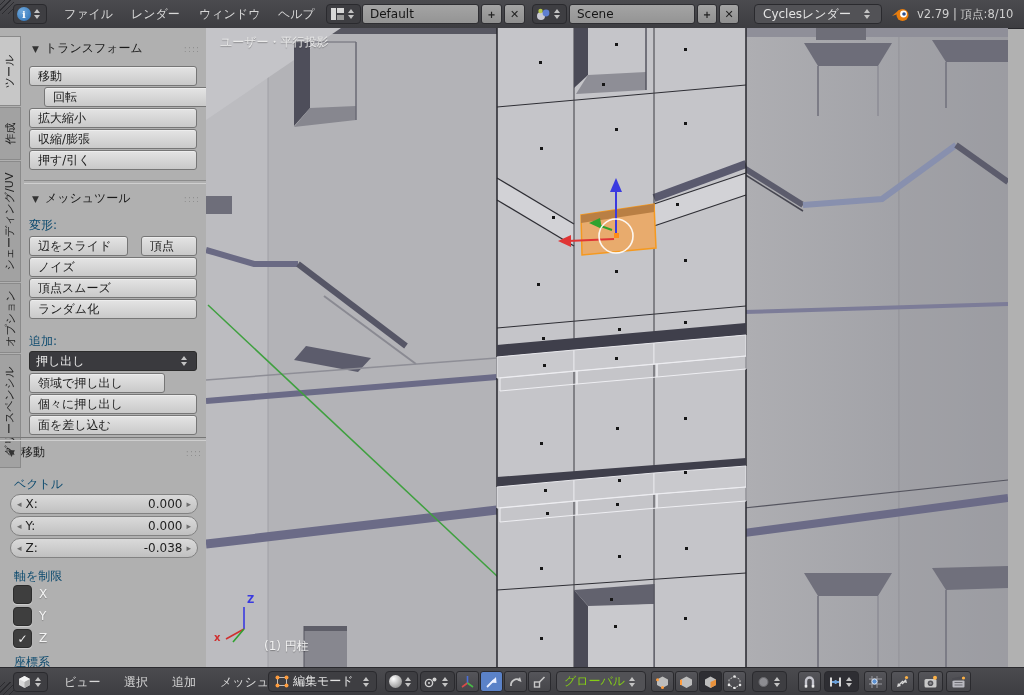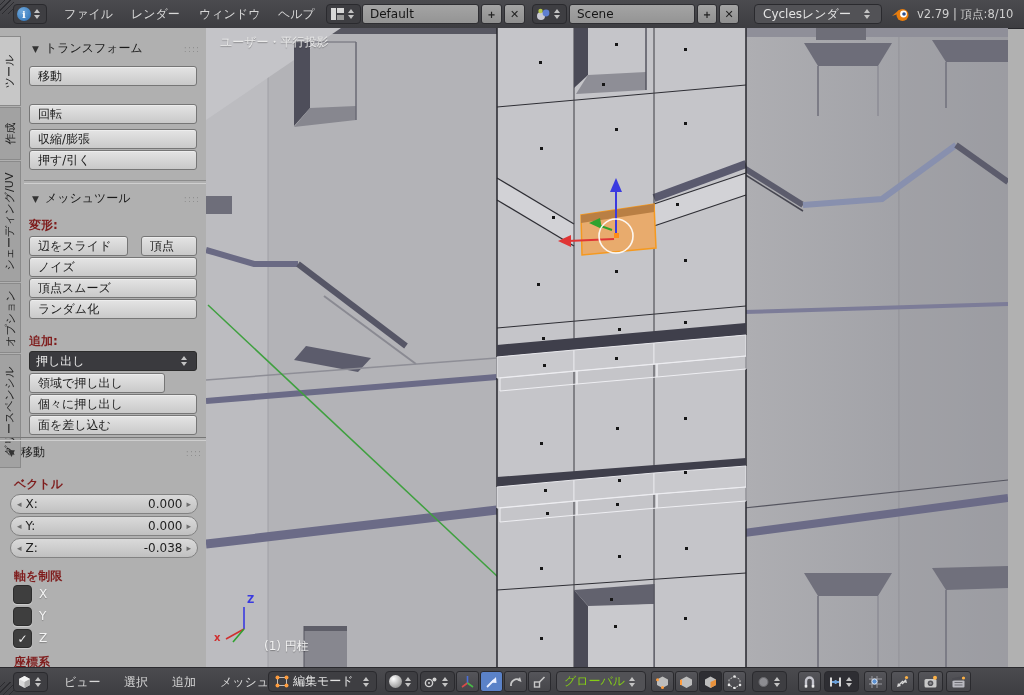--- a/index.html
+++ b/index.html
@@ -40,21 +40,21 @@
         border-left:none;border-radius:0 0 0 0;display:flex;align-items:center;justify-content:center;}
   .vtab.active{background:#c7c7c7;}
   .vtab span{transform:rotate(-90deg);white-space:nowrap;font-size:11px;color:#1e1e1e;}
   .panel-header{position:absolute;display:flex;align-items:center;font-size:12px;color:#1b1b1b;}
   .panel-header .tri{font-size:9px;margin-right:6px;color:#333;}
   .panel-dots{position:absolute;right:12px;font-size:9px;letter-spacing:1px;color:#8e8e8e;}
   .shelf-btn{position:absolute;height:20px;border-radius:3px;border:1px solid #767676;
         background:linear-gradient(#e4e4e4,#c9c9c9);color:#1c1c1c;font-size:12px;
         display:flex;align-items:center;padding:0 8px;box-sizing:border-box;
         box-shadow:0 1px 0 rgba(255,255,255,.35) inset;}
-  .shelf-label{position:absolute;font-size:12px;color:#7f1d1d;font-weight:bold;}
+  .shelf-label{position:absolute;font-size:12px;color:#0c4a6e;}
   .dropdown-dark{position:absolute;height:20px;border-radius:3px;border:1px solid #2c2c2c;
         background:#3a3a3e;color:#e8e8e8;font-size:12px;display:flex;align-items:center;
         padding:0 6px;box-sizing:border-box;}
   .dropdown-dark .stepper{margin-left:auto;}
   .sep{position:absolute;left:24px;width:184px;height:2px;
        border-top:1px solid #8b8b8b;border-bottom:1px solid #cfcfcf;}
   .num{position:absolute;height:20px;border-radius:10px;border:1px solid #828282;
        background:linear-gradient(#dadada,#c0c0c0);display:flex;align-items:center;
        font-size:12px;color:#1f1f1f;padding:0 6px;box-sizing:border-box;}
   .num .arr{font-size:9px;color:#6d6d6d;}
@@ -161,21 +161,22 @@
   <div class="vtab" style="top:326px;height:112px;">
       <span>グリースペンシル</span>
     </div>
 
   <div class="panel-header" style="left:32px;top:12px;width:180px;">
     <span class="tri">▼</span>
     <span>トランスフォーム</span>
     <span class="panel-dots">::::</span>
   </div>
   <div class="shelf-btn" style="left:29px;top:38px;width:168px;">移動</div>
-  <div class="shelf-btn" style="left:29px;top:59px;width:168px;margin-top:17px;">回転</div>
+  <div class="shelf-btn" style="left:44px;top:59px;width:168px;">回転</div>
+  <div class="shelf-btn" style="left:29px;top:80px;width:168px;">拡大縮小</div>
   <div class="shelf-btn" style="left:29px;top:101px;width:168px;">収縮/膨張</div>
   <div class="shelf-btn" style="left:29px;top:122px;width:168px;">押す/引く</div>
   <div class="sep" style="top:152px;"></div>
 
   <div class="panel-header" style="left:32px;top:162px;width:180px;">
     <span class="tri">▼</span>
     <span>メッシュツール</span>
     <span class="panel-dots">::::</span>
   </div>
   <div class="shelf-label" style="left:29px;top:189px;">変形:</div>

